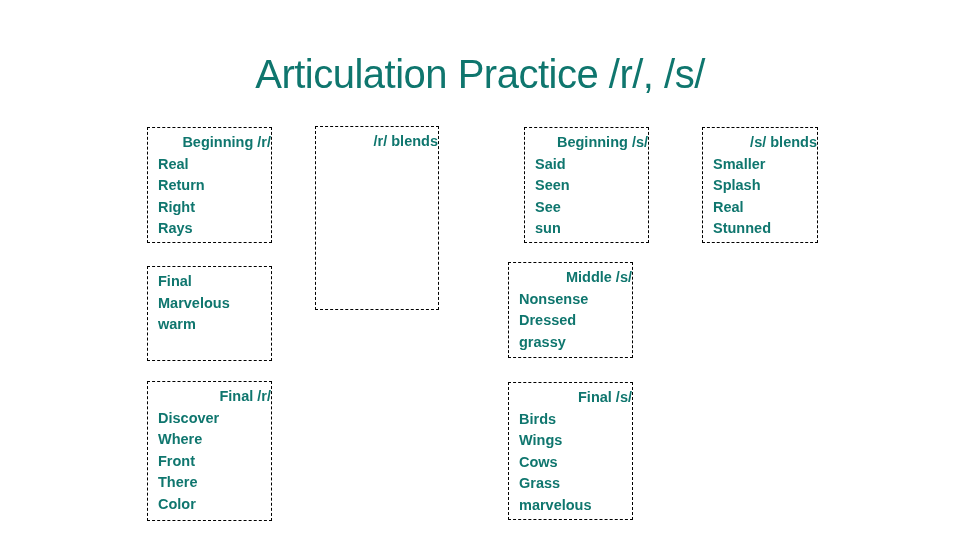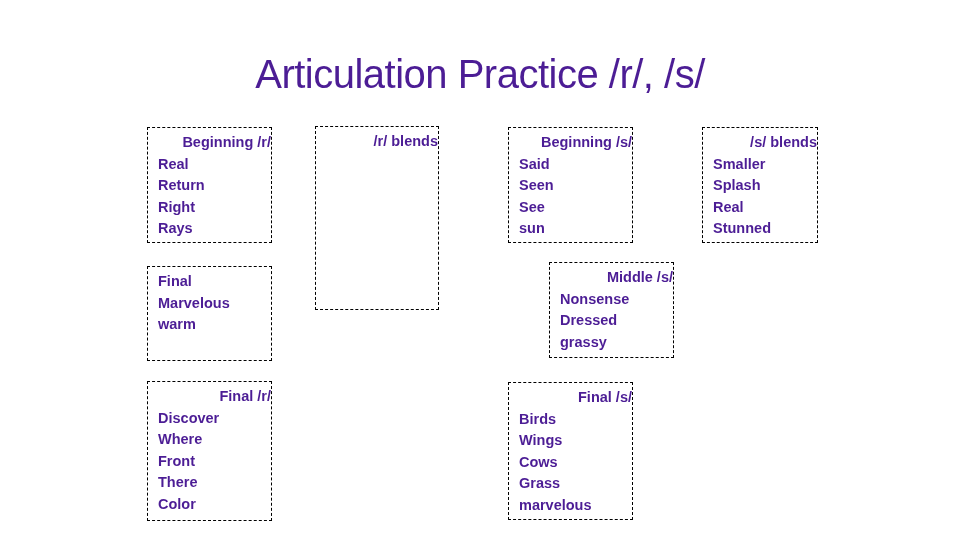--- a/index.html
+++ b/index.html
@@ -7,21 +7,21 @@
     padding: 0;
     background: #ffffff;
   }
   #slide {
     position: relative;
     width: 960px;
     height: 540px;
     background: #ffffff;
     overflow: hidden;
     font-family: "Liberation Sans", sans-serif;
-    color: #4c1d95;
+    color: #0f766e;
   }
   .title {
     position: absolute;
     left: 0;
     top: 50px;
     width: 960px;
     text-align: center;
     font-size: 40px;
     font-weight: 400;
     letter-spacing: -0.5px;
@@ -45,24 +45,24 @@
   .box-words .word {
     padding-left: 10px;
     font-size: 14.5px;
     font-weight: 700;
     line-height: 21.5px;
     white-space: nowrap;
   }
   
   .b-beginning-r { left: 147px; top: 127px; width: 125px; height: 116px; }
   .b-r-blends    { left: 315px; top: 126px; width: 124px; height: 184px; }
-  .b-beginning-s { left: 508px; top: 127px; width: 125px; height: 116px; }
+  .b-beginning-s { left: 524px; top: 127px; width: 125px; height: 116px; }
   .b-s-blends    { left: 702px; top: 127px; width: 116px; height: 116px; }
   .b-middle-r    { left: 147px; top: 266px; width: 125px; height: 95px;  }
-  .b-middle-s    { left: 508px; top: 262px; width: 125px; height: 96px; margin-left: 41px;  }
+  .b-middle-s    { left: 508px; top: 262px; width: 125px; height: 96px;  }
   .b-final-r     { left: 147px; top: 381px; width: 125px; height: 140px; }
   .b-final-s     { left: 508px; top: 382px; width: 125px; height: 138px; }
 </style>
 </head>
 <body>
 
 <div id="slide">
 
   <div class="title">Articulation Practice /r/, /s/</div>
 

